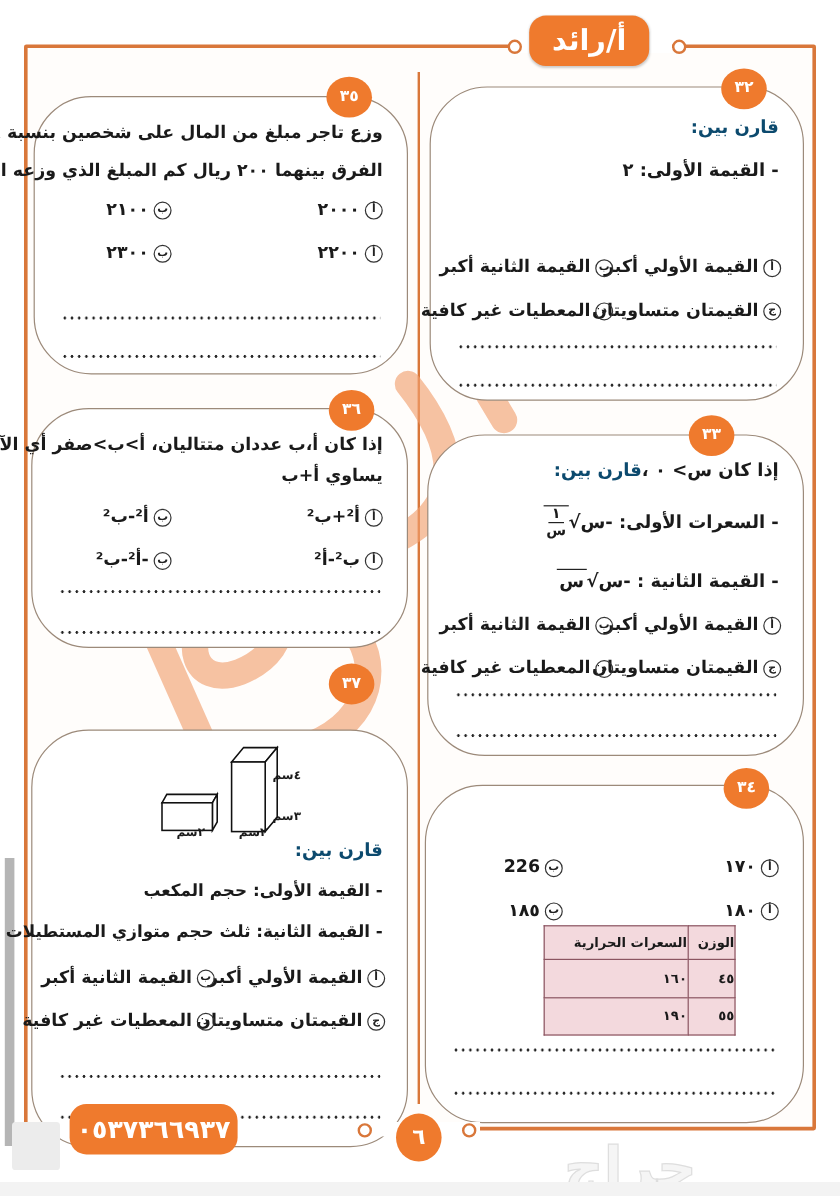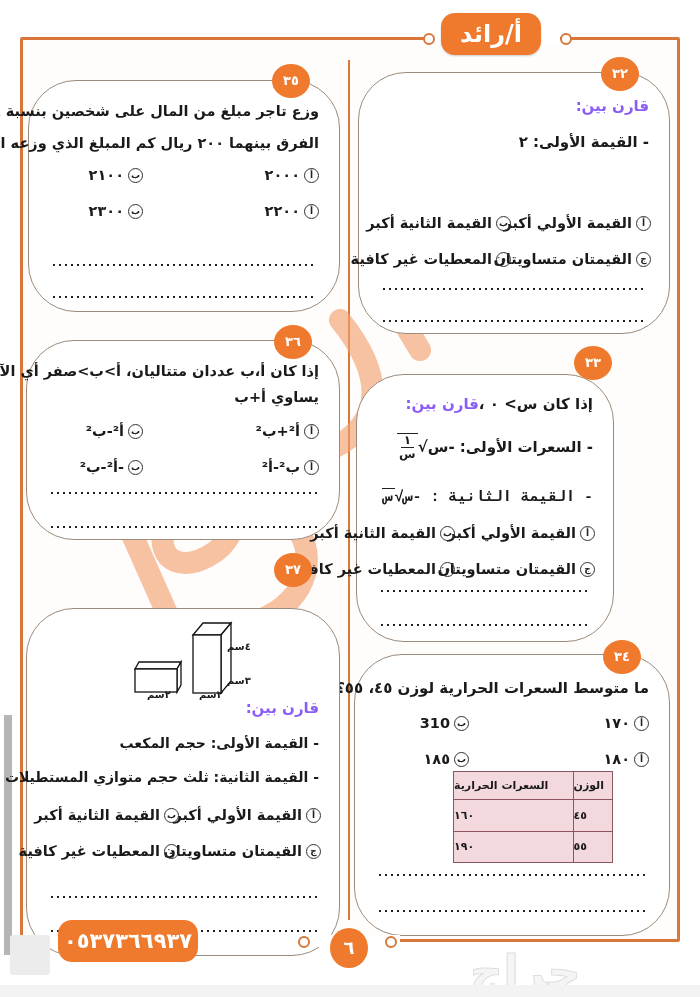--- a/index.html
+++ b/index.html
@@ -39,39 +39,39 @@
   .card {
     position: absolute; border: 1.5px solid #9c8a7a; border-radius: 48px; background: #fff; direction: rtl;
   }
   .qnum {
     position: absolute; width: 38px; height: 34px; border-radius: 50%; background: #ef7a2d; color: #fff;
     font-size: 13px; font-weight: bold; text-align: center; line-height: 34px; direction: rtl;
   }
   .line {
     position: absolute; right: 20px; font-size: 15px; font-weight: bold; white-space: nowrap; direction: rtl; text-align: right;
   }
-  .orange-h { color: #8b5cf6; font-size: 15px; font-weight: bold; }
+  .orange-h { color: #0c4a6e; font-size: 15px; font-weight: bold; }
   .opt { position: absolute; font-size: 14.5px; font-weight: bold; white-space: nowrap; direction: rtl; display: flex; align-items: center; gap: 4px; }
   .mk {
     display: inline-block; width: 15px; height: 15px; border: 1.3px solid #333; border-radius: 50%;
     font-size: 9px; line-height: 13px; text-align: center; font-weight: bold; color: #222;
   }
   .dots {
     position: absolute; left: 22px; right: 22px; height: 4px;
     background-image: radial-gradient(circle, #222 1px, transparent 1.3px);
     background-size: 6px 4px; background-repeat: repeat-x;
   }
   .watermark {
     position: absolute; left: 90px; top: 260px; width: 380px; height: 420px; pointer-events: none;
     opacity: 0.85;
   }
   table.cal {
     position: absolute; border-collapse: collapse; background: #f3d9dd; direction: rtl; font-size: 11px; font-weight: bold;
   }
-  table.cal td, table.cal th { border: 1.5px solid #8b5561; text-align: left; padding: 0; font-weight: bold; }
+  table.cal td, table.cal th { border: 1.5px solid #8b5561; text-align: right; padding: 0; font-weight: bold; }
   .footer-pill {
     position: absolute; left: 58px; top: 920px; width: 140px; height: 42px; background: #ef7a2d; border-radius: 14px;
     color: #fff; font-size: 21px; font-weight: bold; text-align: center; line-height: 42px; letter-spacing: 1px;
   }
   .page-num {
     position: absolute; left: 330px; top: 928px; width: 38px; height: 40px; border-radius: 50%; background: #ef7a2d;
     color: #fff; font-size: 18px; font-weight: bold; text-align: center; line-height: 40px;
   }
   .haraj {
     position: absolute; left: 470px; top: 945px; font-size: 46px; font-weight: bold; color: #f5f5f5;
@@ -123,32 +123,32 @@
       </div>
     <div class="opt" style="right:158px;top:178px;">
         <span class="mk">د</span>
         <span>المعطيات غير كافية</span>
       </div>
     <div class="dots" style="top:214px;"></div>
     <div class="dots" style="top:246px;"></div>
   </div>
   <div class="qnum" style="left:601px;top:57px;">٣٢</div>
 
-  <div class="card" style="left:356px;top:374px;width:258px;height:268px;">
+  <div class="card" style="left:356px;top:362px;width:314px;height:268px;">
     <div class="line" style="top:20px;">
       <span>إذا كان س&gt; ٠ ،</span><span class="orange-h">قارن بين:</span>
     </div>
     <div class="line" style="top:58px;display:flex;align-items:center;">
       <span>- السعرات الأولى: -س</span>
       <span class="sqrt">√<span class="frac rad">
             <span class="n">١</span>
             <span>س</span>
           </span></span>
     </div>
-    <div class="line" style="top:112px;font-family:Liberation Mono, monospace;">
+    <div class="line" style="top:112px;">
       <span>- القيمة الثانية : -س</span><span>√</span><span class="rad">س</span>
     </div>
     <div class="opt" style="right:18px;top:150px;">
         <span class="mk">أ</span>
         <span>القيمة الأولي أكبر</span>
       </div>
     <div class="opt" style="right:158px;top:150px;">
         <span class="mk">ب</span>
         <span>القيمة الثانية أكبر</span>
       </div>
@@ -159,28 +159,27 @@
     <div class="opt" style="right:158px;top:186px;">
         <span class="mk">د</span>
         <span>المعطيات غير كافية</span>
       </div>
     <div class="dots" style="top:214px;"></div>
     <div class="dots" style="top:248px;"></div>
   </div>
   <div class="qnum" style="left:574px;top:346px;">٣٣</div>
 
   <div class="card" style="left:354px;top:654px;width:316px;height:282px;">
-    <div class="line" style="top:24px;">ما متوسط السعرات الحرارية لوزن ٤٥، ٥٥؟</div>
     <div class="opt" style="right:20px;top:60px;">
         <span class="mk">أ</span>
         <span>١٧٠</span>
       </div>
     <div class="opt" style="right:200px;top:60px;">
         <span class="mk">ب</span>
-        <span>310</span>
+        <span>226</span>
       </div>
     <div class="opt" style="right:20px;top:96px;">
         <span class="mk">أ</span>
         <span>١٨٠</span>
       </div>
     <div class="opt" style="right:200px;top:96px;">
         <span class="mk">ب</span>
         <span>١٨٥</span>
       </div>
     <table class="cal" style="left:98px;top:116px;width:160px;height:92px;">

